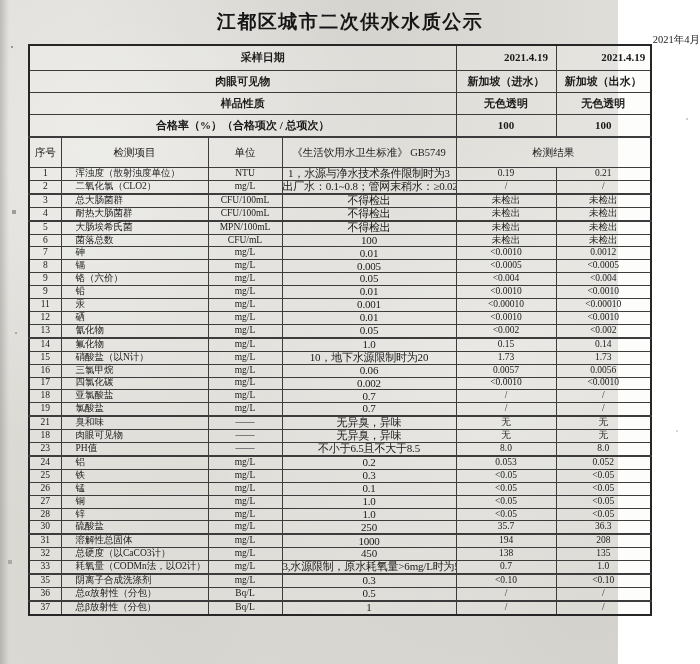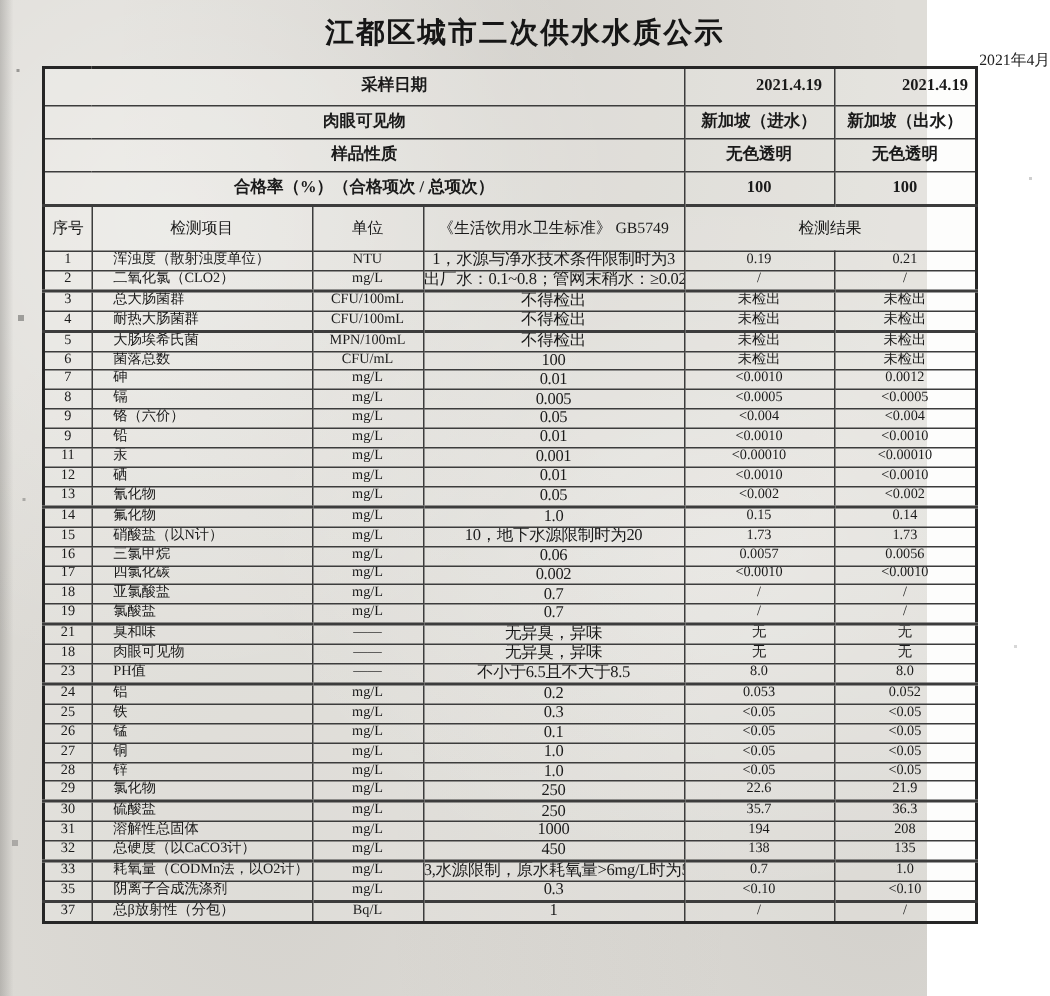--- a/index.html
+++ b/index.html
@@ -337,28 +337,20 @@
         </tr>
         <tr>
           <td>28</td>
           <td class="item">锌</td>
           <td>mg/L</td>
           <td class="std">1.0</td>
           <td>&lt;0.05</td>
           <td>&lt;0.05</td>
         </tr>
         <tr>
-          <td>29</td>
-          <td class="item">氯化物</td>
-          <td>mg/L</td>
-          <td class="std">250</td>
-          <td>22.6</td>
-          <td>21.9</td>
-        </tr>
-        <tr>
           <td>30</td>
           <td class="item">硫酸盐</td>
           <td>mg/L</td>
           <td class="std">250</td>
           <td>35.7</td>
           <td>36.3</td>
         </tr>
         <tr>
           <td>31</td>
           <td class="item">溶解性总固体</td>
@@ -383,20 +375,28 @@
           <td>0.7</td>
           <td>1.0</td>
         </tr>
         <tr>
           <td>35</td>
           <td class="item">阴离子合成洗涤剂</td>
           <td>mg/L</td>
           <td class="std">0.3</td>
           <td>&lt;0.10</td>
           <td>&lt;0.10</td>
+        </tr>
+        <tr>
+          <td>36</td>
+          <td class="item">总α放射性（分包）</td>
+          <td>Bq/L</td>
+          <td class="std">0.5</td>
+          <td>/</td>
+          <td>/</td>
         </tr>
         <tr>
           <td>37</td>
           <td class="item">总β放射性（分包）</td>
           <td>Bq/L</td>
           <td class="std">1</td>
           <td>/</td>
           <td>/</td>
         </tr>
       </tbody>

